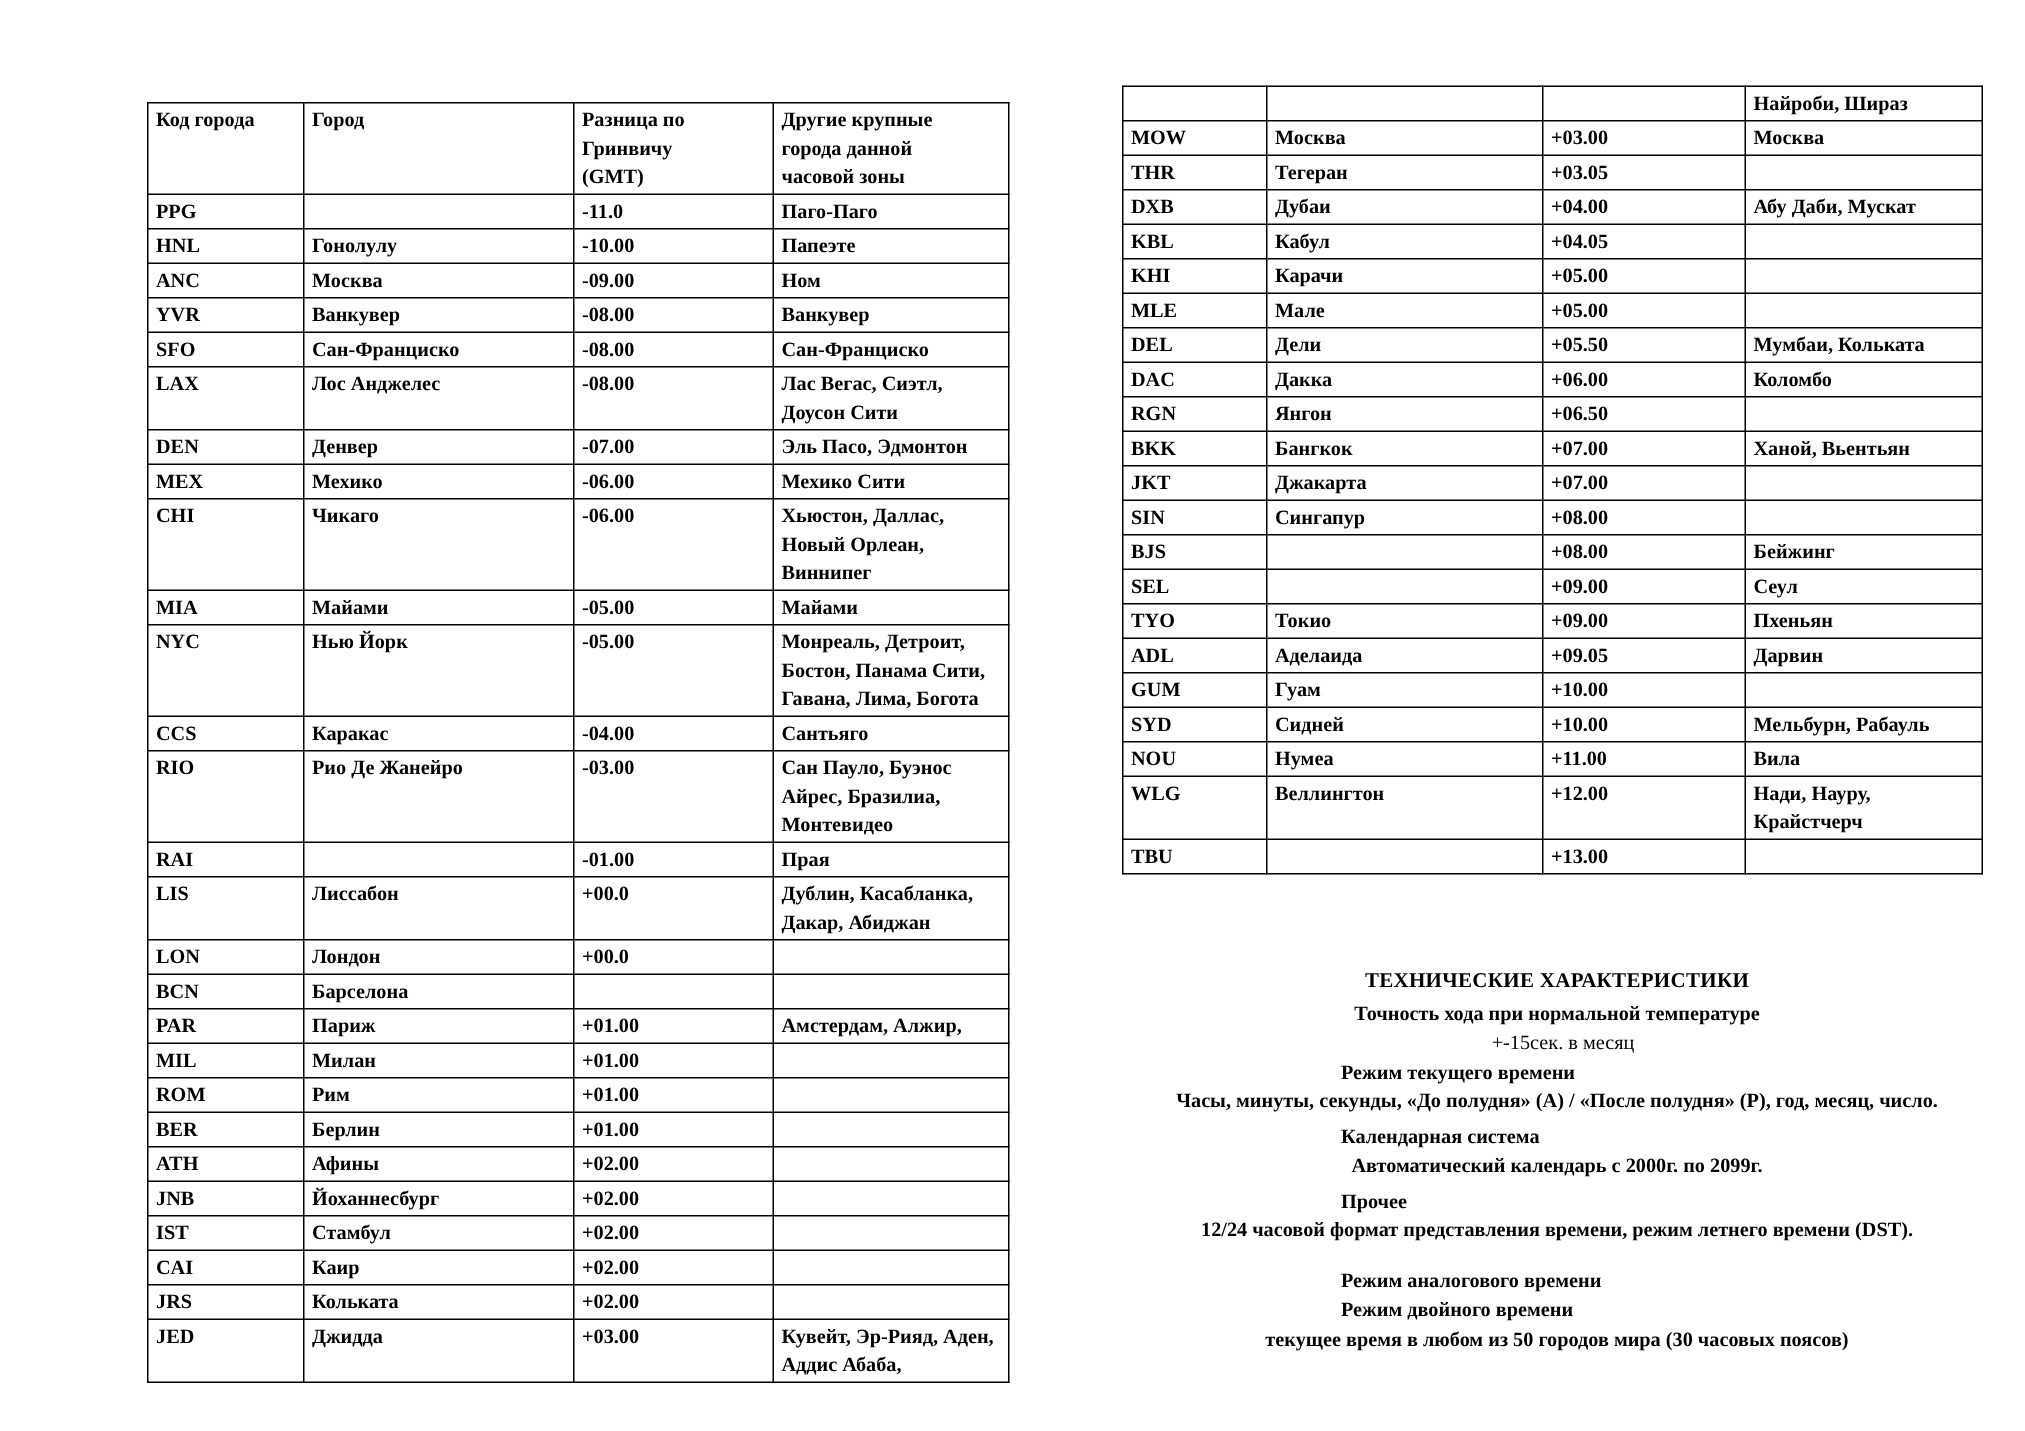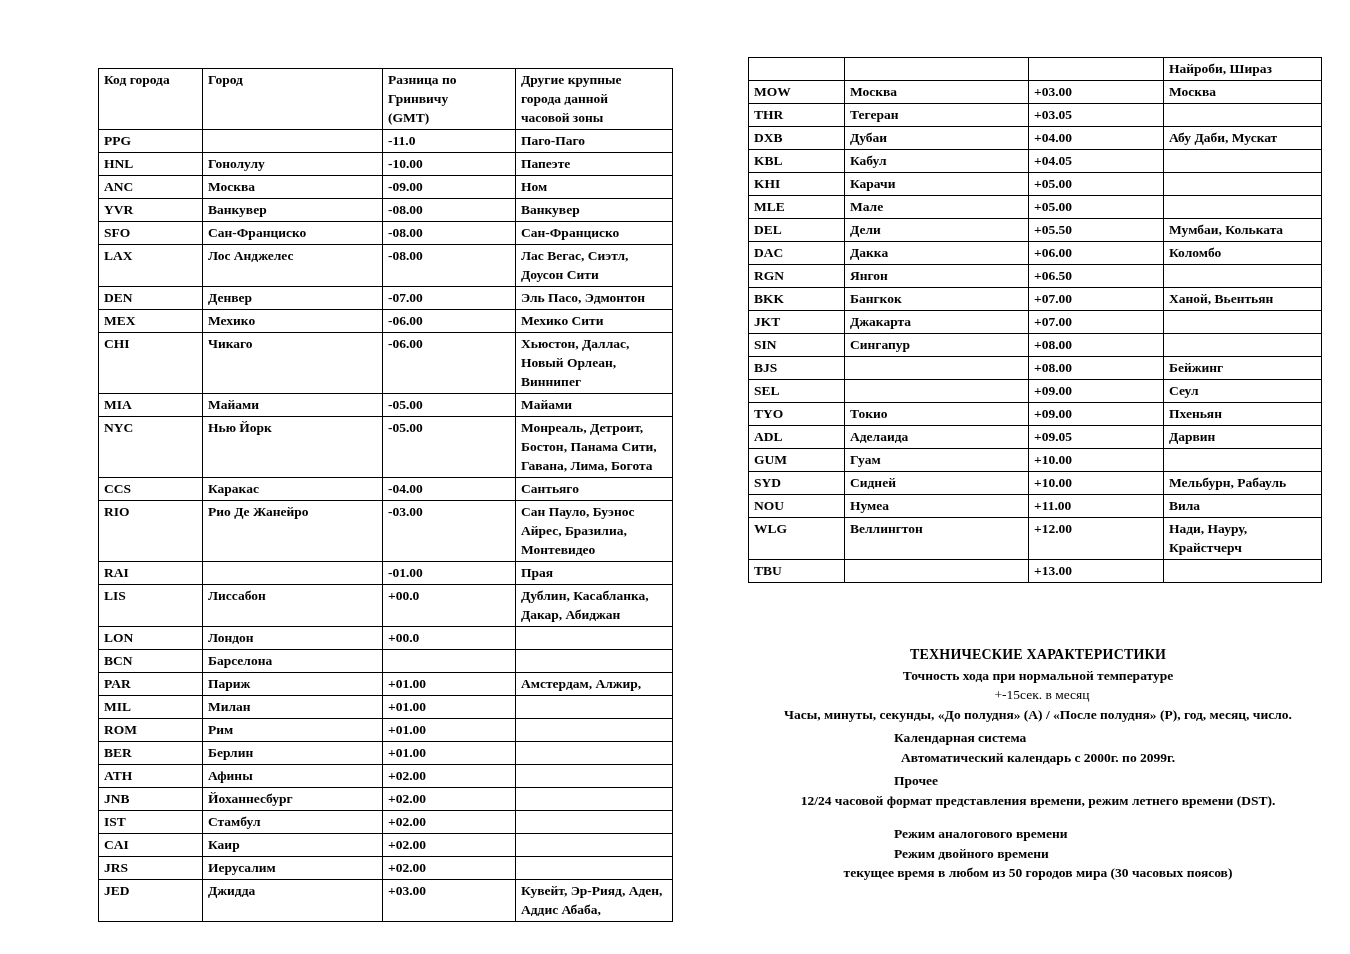--- a/index.html
+++ b/index.html
@@ -271,21 +271,21 @@
           <td></td>
         </tr>
         <tr>
           <td>CAI</td>
           <td>Каир</td>
           <td>+02.00</td>
           <td></td>
         </tr>
         <tr>
           <td>JRS</td>
-          <td>Иерусалим</td>
+          <td>Колькатa</td>
           <td>+02.00</td>
           <td></td>
         </tr>
         <tr>
           <td>JED</td>
           <td>Джидда</td>
           <td>+03.00</td>
           <td>Кувейт, Эр-Рияд, Аден, Аддис Абаба,</td>
         </tr>
       </tbody>
@@ -435,20 +435,21 @@
   </table>
 
   <div id="tech-specs">
     <div class="spec-title">ТЕХНИЧЕСКИЕ ХАРАКТЕРИСТИКИ</div>
     <div id="spec-list">
         <div class="spec-row">
           <span class="spec-label">Точность хода при нормальной температуре</span>
           <span class="spec-inline-val">+-15сек. в месяц</span>
         </div>
         <div class="spec-row">
+          <div class="spec-label w-fix">Режим текущего времени</div>
           <div class="spec-value">Часы, минуты, секунды, «До полудня» (А) / «После полудня» (Р), год, месяц, число.</div>
         </div>
         <div class="spec-gap-1"></div>
         <div class="spec-row">
           <div class="spec-label w-fix">Календарная система</div>
           <div class="spec-value">Автоматический календарь с 2000г. по 2099г.</div>
         </div>
         <div class="spec-gap-1"></div>
         <div class="spec-row">
           <div class="spec-label w-fix">Прочее</div>

